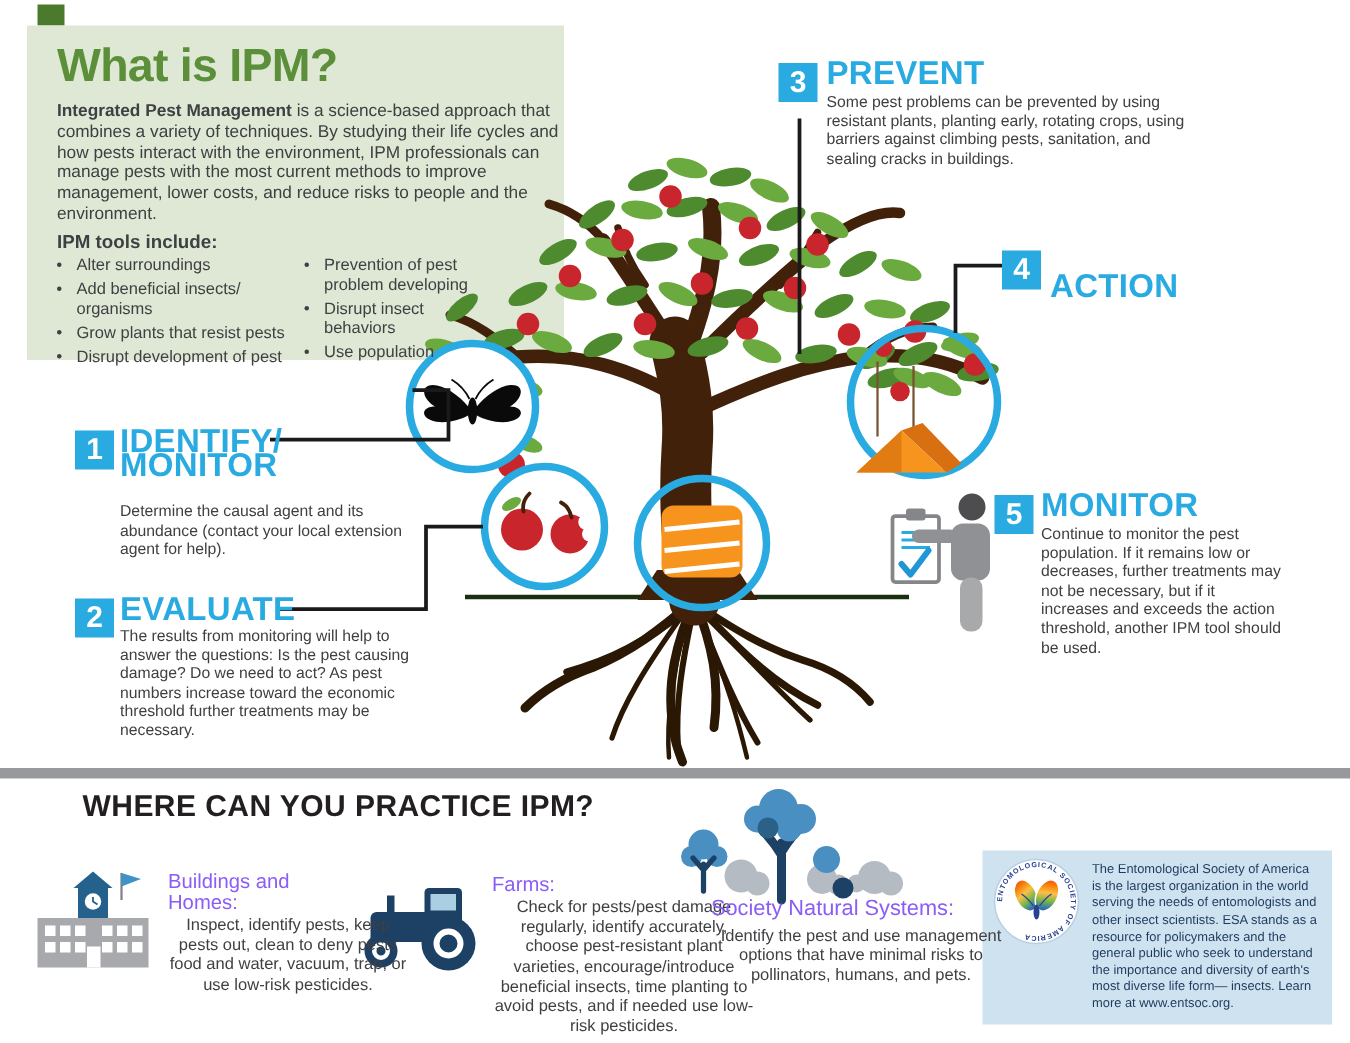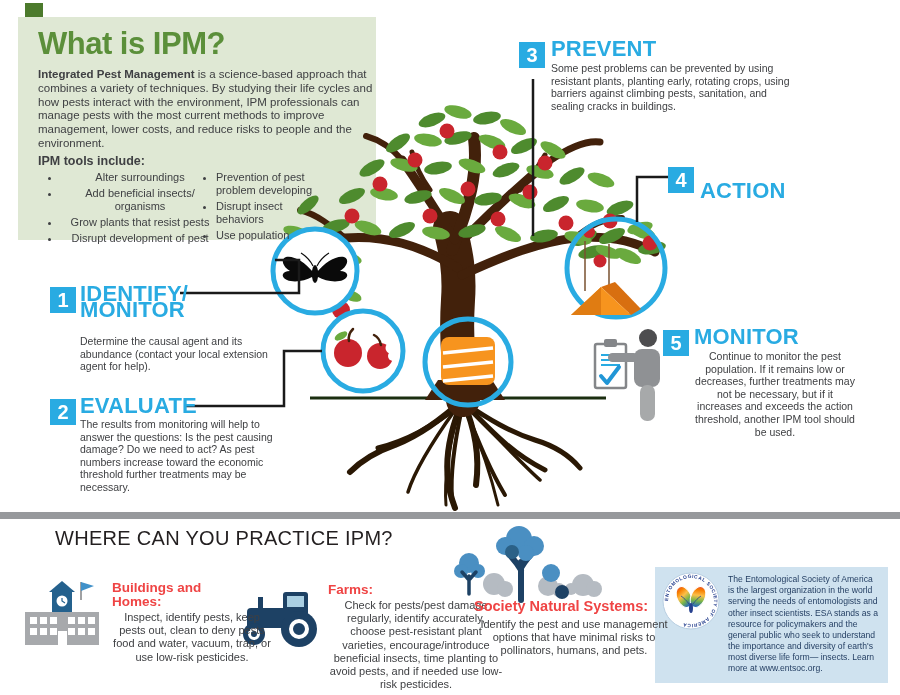--- a/index.html
+++ b/index.html
@@ -12,35 +12,35 @@
   .gray-bar{left:0;top:512px;width:900px;height:7px;background:#97999c;}
   .esa-box{left:655px;top:567px;width:233px;height:116px;background:#cfe2ef;}
   .art{position:absolute;left:0;top:0;z-index:2;}
   .txt{position:absolute;z-index:3;}
   
   .page-title{left:38px;top:26px;font-size:31px;font-weight:bold;color:#5b8f3a;letter-spacing:-0.5px;}
   .intro{left:38px;top:68px;width:335px;font-size:11.5px;line-height:1.2;}
   .tools-title{left:38px;top:154px;font-size:12.5px;font-weight:bold;}
   .tools-ul{margin:0;padding:0 0 0 13px;font-size:11px;line-height:1.18;}
   .tools-ul li{margin:0 0 3px 0;}
-  .tools-col1{left:48px;top:171px;width:158px;text-align:center;}
+  .tools-col1{left:38px;top:171px;width:158px;}
   .tools-col2{left:203px;top:171px;width:112px;}
   
   .num-box{width:26px;height:26px;background:#29abe2;color:#fff;font-size:20px;font-weight:bold;
            display:flex;align-items:center;justify-content:center;}
   .step-title{color:#29abe2;font-weight:bold;font-size:22px;line-height:16px;letter-spacing:0.2px;}
   .step-text{font-size:10.5px;line-height:1.2;}
   .nb1{left:50px;top:287px;} .st1{left:80px;top:286px;} .sx1{left:80px;top:335px;width:188px;}
   .nb2{left:50px;top:399px;} .st2{left:80px;top:398px;} .sx2{left:80px;top:418px;width:196px;}
   .nb3{left:519px;top:42px;} .st3{left:551px;top:41px;} .sx3{left:551px;top:62px;width:242px;}
   .nb4{left:668px;top:167px;} .st4{left:700px;top:166px;margin-top:17px;} .sx4{left:700px;top:187px;width:154px;}
-  .nb5{left:663px;top:330px;} .st5{left:694px;top:329px;} .sx5{left:694px;top:350px;width:162px;text-align:center;}
+  .nb5{left:663px;top:330px;} .st5{left:694px;top:329px;} .sx5{left:694px;top:350px;width:162px;}
   
-  .practice-title{left:55px;top:527px;font-size:20px;font-weight:normal;color:#231f20;letter-spacing:0.3px;text-align:center;}
-  .item-label{font-size:13.5px;font-weight:bold;color:#ef4444;line-height:1.05;}
+  .practice-title{left:55px;top:527px;font-size:20px;font-weight:bold;color:#231f20;letter-spacing:0.3px;text-align:center;}
+  .item-label{font-size:13.5px;font-weight:normal;color:#8b5cf6;line-height:1.05;}
   .item-text{font-size:11px;line-height:1.2;text-align:center;}
   .il1{left:112px;top:581px;} .it1{left:112px;top:611px;width:160px;}
   .il2{left:328px;top:583px;} .it2{left:328px;top:599px;width:176px;}
   .il3{left:474px;top:599px;font-size:14.5px;} .it3{left:474px;top:618px;width:200px;}
   .esa-text{left:728px;top:574px;width:153px;font-size:8.6px;line-height:1.3;color:#1f3a5f;}
 </style>
 </head>
 <body>
 
 <div class="canvas">

